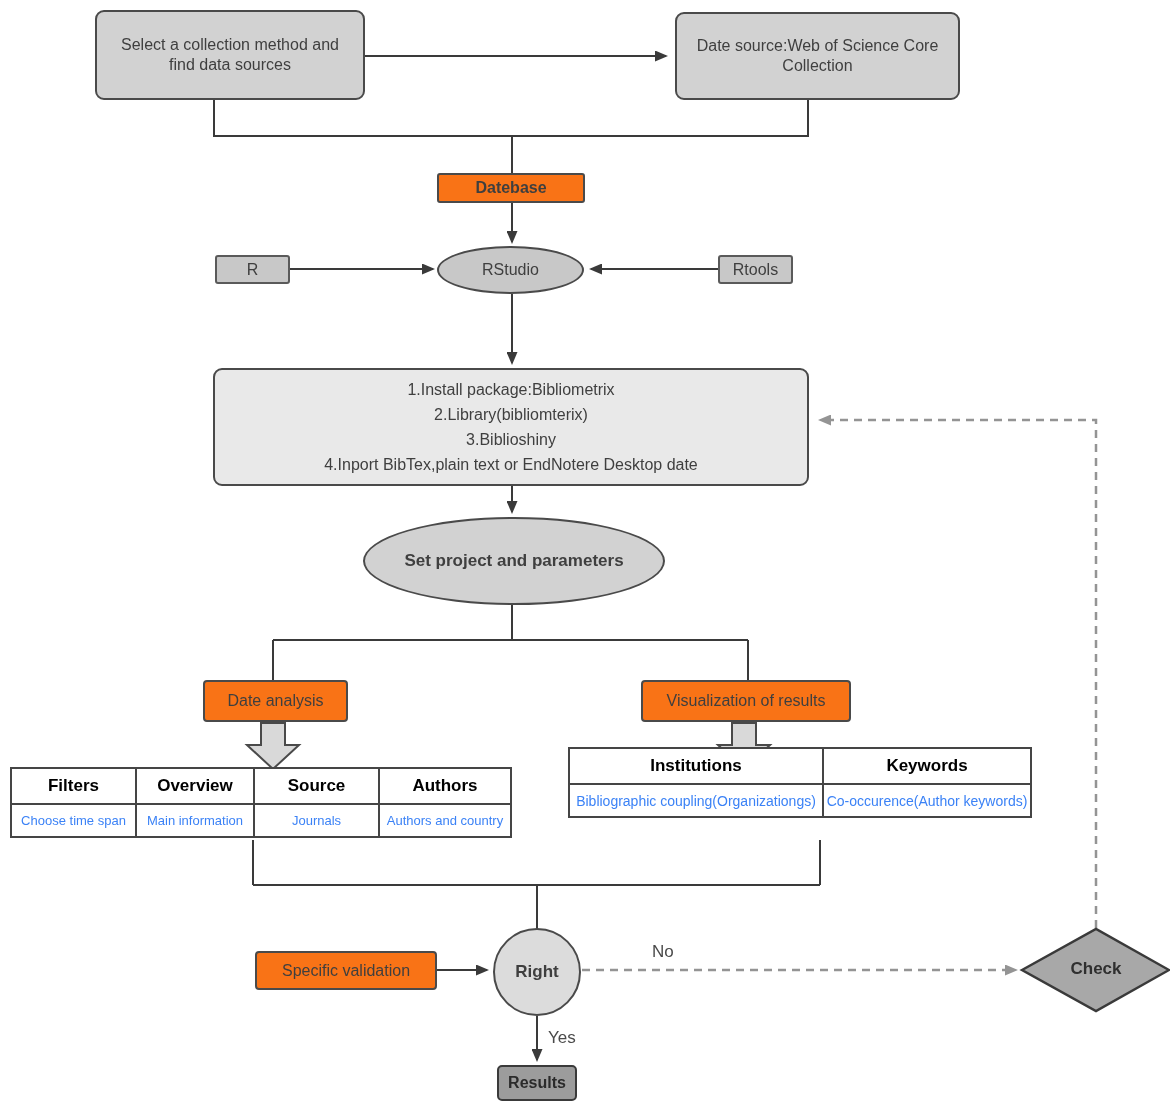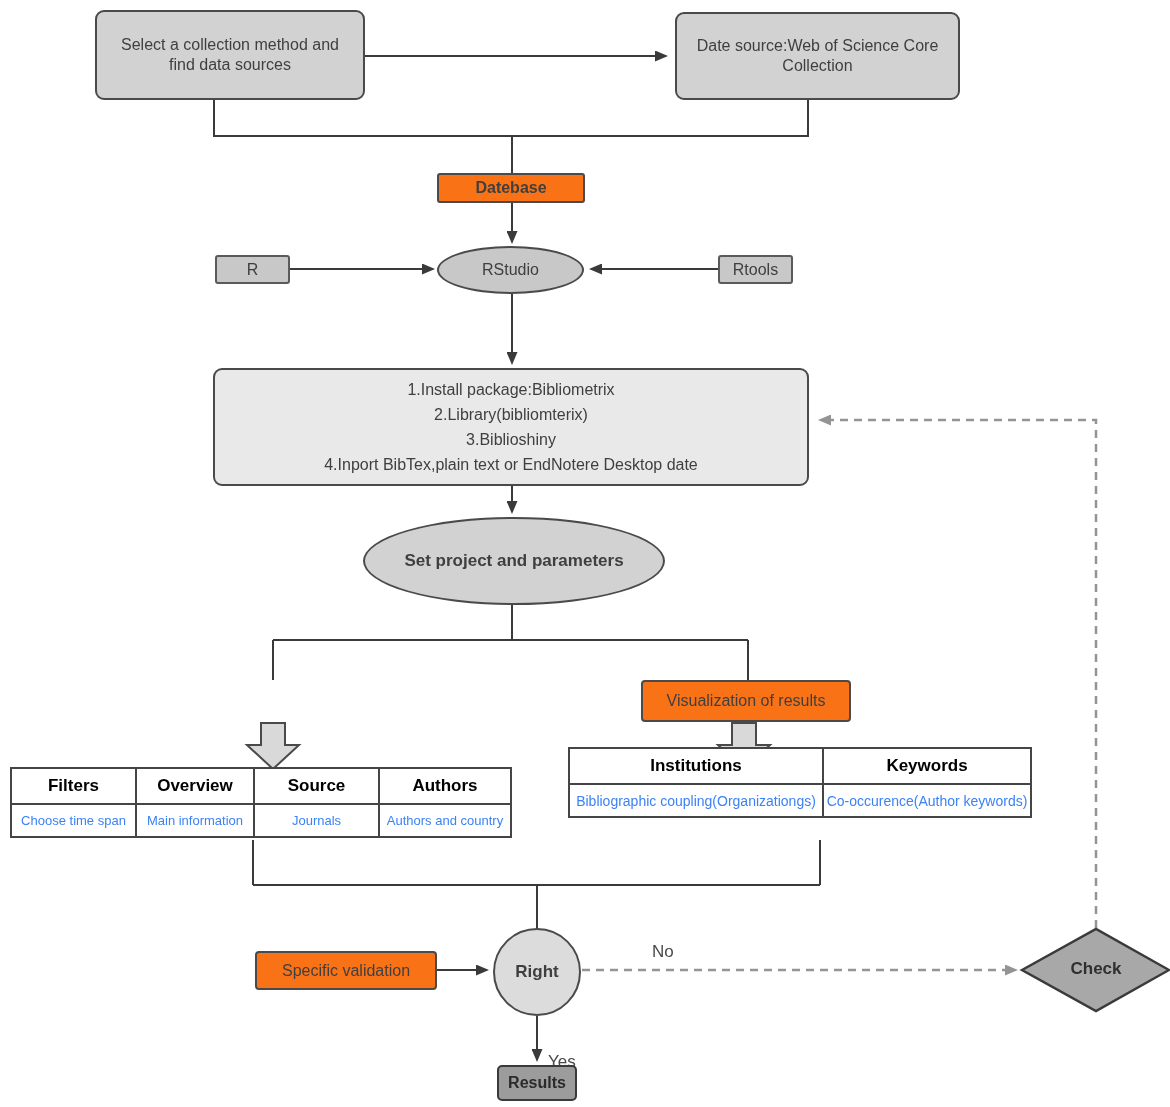--- a/index.html
+++ b/index.html
@@ -126,20 +126,23 @@
     <span class="install-line">1.Install package:Bibliometrix</span>
     <span class="install-line">2.Library(bibliomterix)</span>
     <span class="install-line">3.Biblioshiny</span>
     <span class="install-line">4.Inport BibTex,plain text or EndNotere Desktop date</span>
   </div>
 
   <div class="node ellipse fill-light bold" style="left:363px;top:517px;width:302px;height:88px;font-size:17px;">
     <span>Set project and parameters</span>
   </div>
 
+  <div class="node fill-white" style="left:203px;top:680px;width:145px;height:42px;border-radius:4px;">
+    <span>Date analysis</span>
+  </div>
 
   <div class="node fill-white" style="left:641px;top:680px;width:210px;height:42px;border-radius:4px;">
     <span>Visualization of results</span>
   </div>
 
   <table class="tbl" style="left:10px;top:767px;width:500px;">
     <colgroup>
         <col style="width:125px">
         <col style="width:118px">
         <col style="width:125px">
@@ -183,19 +186,19 @@
   </div>
 
   <div class="node ellipse fill-circle bold" style="left:493px;top:928px;width:88px;height:88px;font-size:17px;">
     <span>Right</span>
   </div>
 
   <div class="lbl" style="left:652px;top:942px;">No</div>
 
   <div class="diamond-label" style="left:1046px;top:959px;width:100px;">Check</div>
 
-  <div class="lbl" style="left:548px;top:1052px;">Yes</div>
+  <div class="lbl" style="left:548px;top:1028px;">Yes</div>
 
   <div class="node fill-results bold" style="left:497px;top:1065px;width:80px;height:36px;border-radius:5px;border-color:#3a3a3a;color:#2b2b2b;">
     <span>Results</span>
   </div>
 
 </div>
 
 </body></html>

